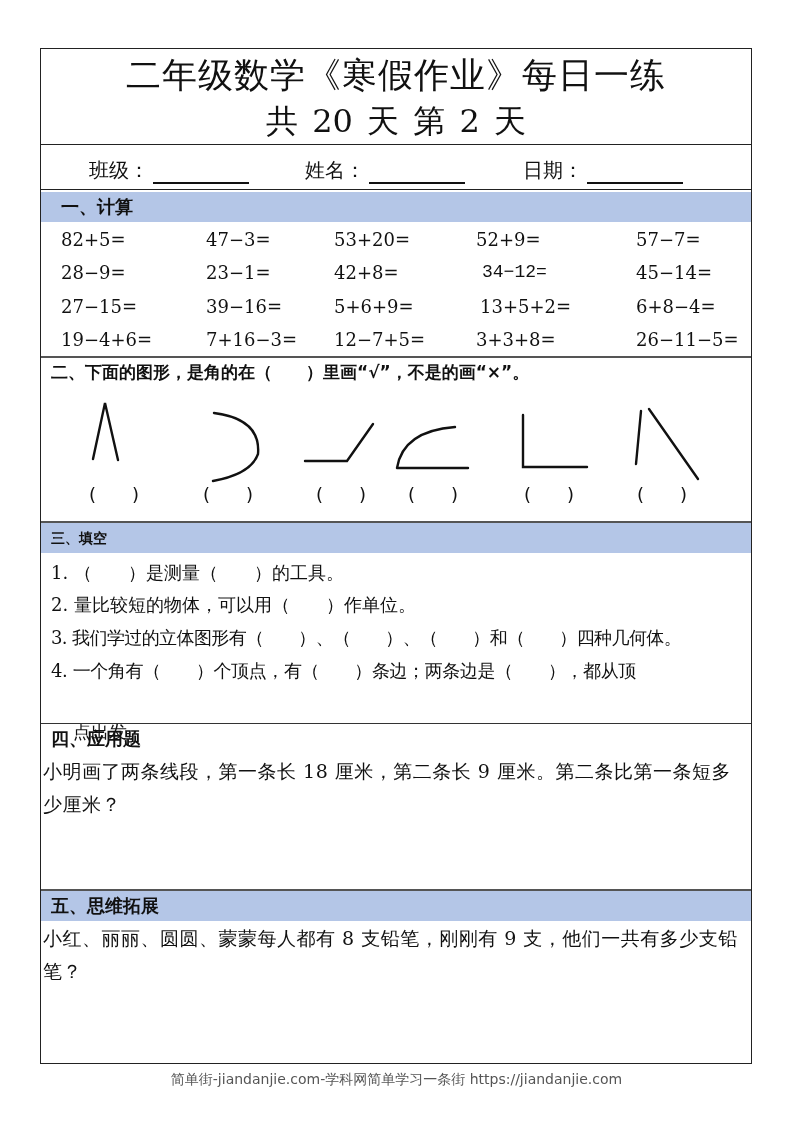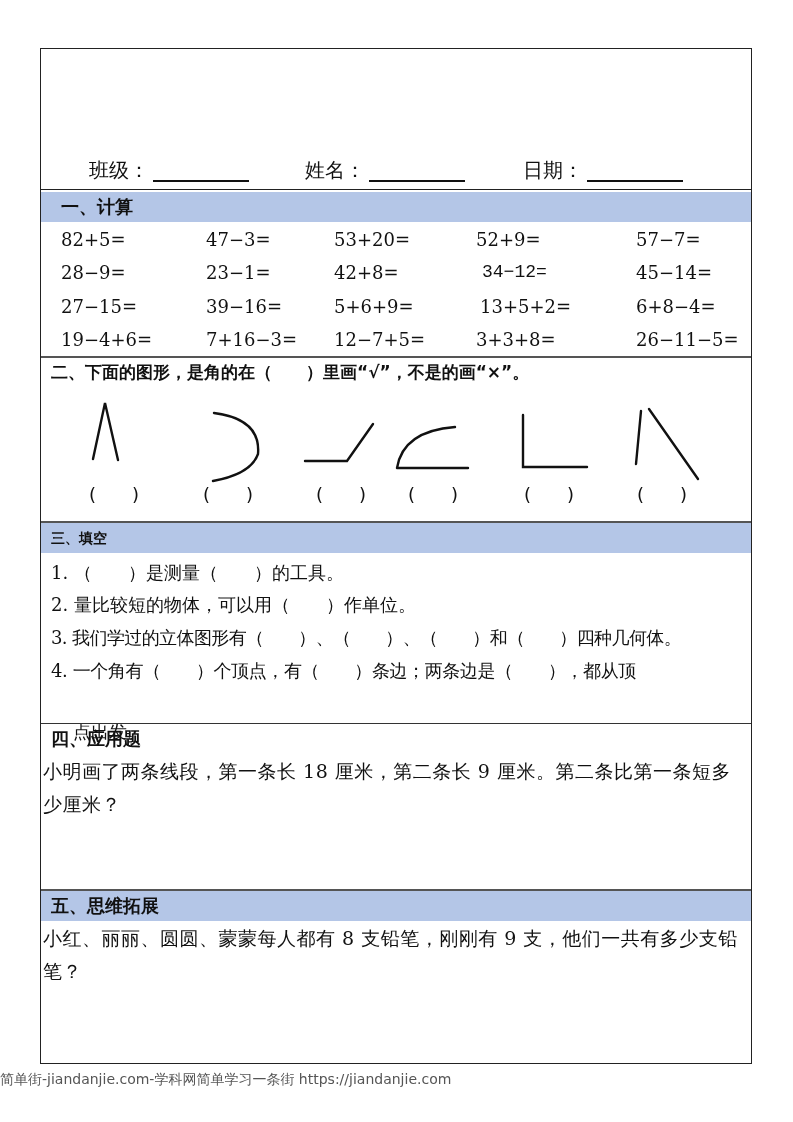--- a/index.html
+++ b/index.html
@@ -6,45 +6,49 @@
   body { width:793px; height:1122px; position:relative; overflow:hidden;
          font-family:"DejaVu Serif","Liberation Serif",serif; color:#111; }
   .sheet { position:absolute; left:40px; top:48px; width:712px; height:1016px;
            border:1px solid #222; box-sizing:border-box; }
   .title-block { position:absolute; left:0; top:0; width:100%; height:95px;
                  border-bottom:1px solid #222; text-align:center; }
   .title1 { position:absolute; left:0; right:0; top:4px; font-size:35px; letter-spacing:1px; line-height:44px; }
   .title2 { position:absolute; left:0; right:0; top:52px; font-size:32px; line-height:40px; word-spacing:4px; }
   .info-row { position:absolute; left:0; top:96px; width:100%; height:44px; border-bottom:1px solid #222;
               font-size:20px; }
-  .info-item { position:absolute; top:12px; display:flex; align-items:center; }
+  .info-item { position:absolute; top:12px; display:flex; align-items:flex-end; }
   .info-line { display:inline-block; width:96px; border-bottom:2px solid #111; height:20px; margin-left:4px; }
   .band { position:absolute; left:0; width:100%; height:30px; background:#b4c6e7;
           font-family:"DejaVu Sans","Liberation Sans",sans-serif; font-weight:bold; font-size:18px;
           line-height:30px; box-sizing:border-box; padding-left:10px; }
   .sec-border { position:absolute; left:0; width:100%; border-top:1px solid #333; }
   .calc-grid { position:absolute; left:0; top:174px; width:100%; }
   .calc-row { position:absolute; left:0; width:100%; height:34px; font-size:18px; }
   .calc-cell { position:absolute; top:6px; }
   .sec2-title { position:absolute; left:10px; top:312px; font-family:"DejaVu Sans","Liberation Sans",sans-serif;
                 font-size:17px; font-weight:bold; }
   .shapes svg { position:absolute; left:0; top:0; }
   .paren { position:absolute; font-size:18px; font-family:"DejaVu Sans","Liberation Sans",sans-serif; }
   .fill-item { position:absolute; left:10px; font-size:18px; white-space:nowrap; }
   .para { position:absolute; left:2px; right:2px; font-size:19px; line-height:33px; letter-spacing:0.5px; }
   .sec4-title { position:absolute; left:10px; font-family:"DejaVu Sans","Liberation Sans",sans-serif;
                 font-weight:bold; font-size:18px; }
-  .footer { position:absolute; left:0; right:0; top:1071px; text-align:left;
+  .footer { position:absolute; left:0; right:0; top:1071px; text-align:center;
             font-family:"DejaVu Sans","Liberation Sans",sans-serif; font-size:14px; color:#555; }
 </style>
 </head>
 <body>
 
 <div class="sheet">
 
+  <div class="title-block">
+    <div class="title1">二年级数学《寒假作业》每日一练</div>
+    <div class="title2">共 20 天   第 2 天</div>
+  </div>
 
   <div class="info-row">
     <div class="info-item" style="left:48px;">
       <span>班级：</span>
       <span class="info-line"></span>
     </div>
     <div class="info-item" style="left:264px;">
       <span>姓名：</span>
       <span class="info-line"></span>
     </div>

